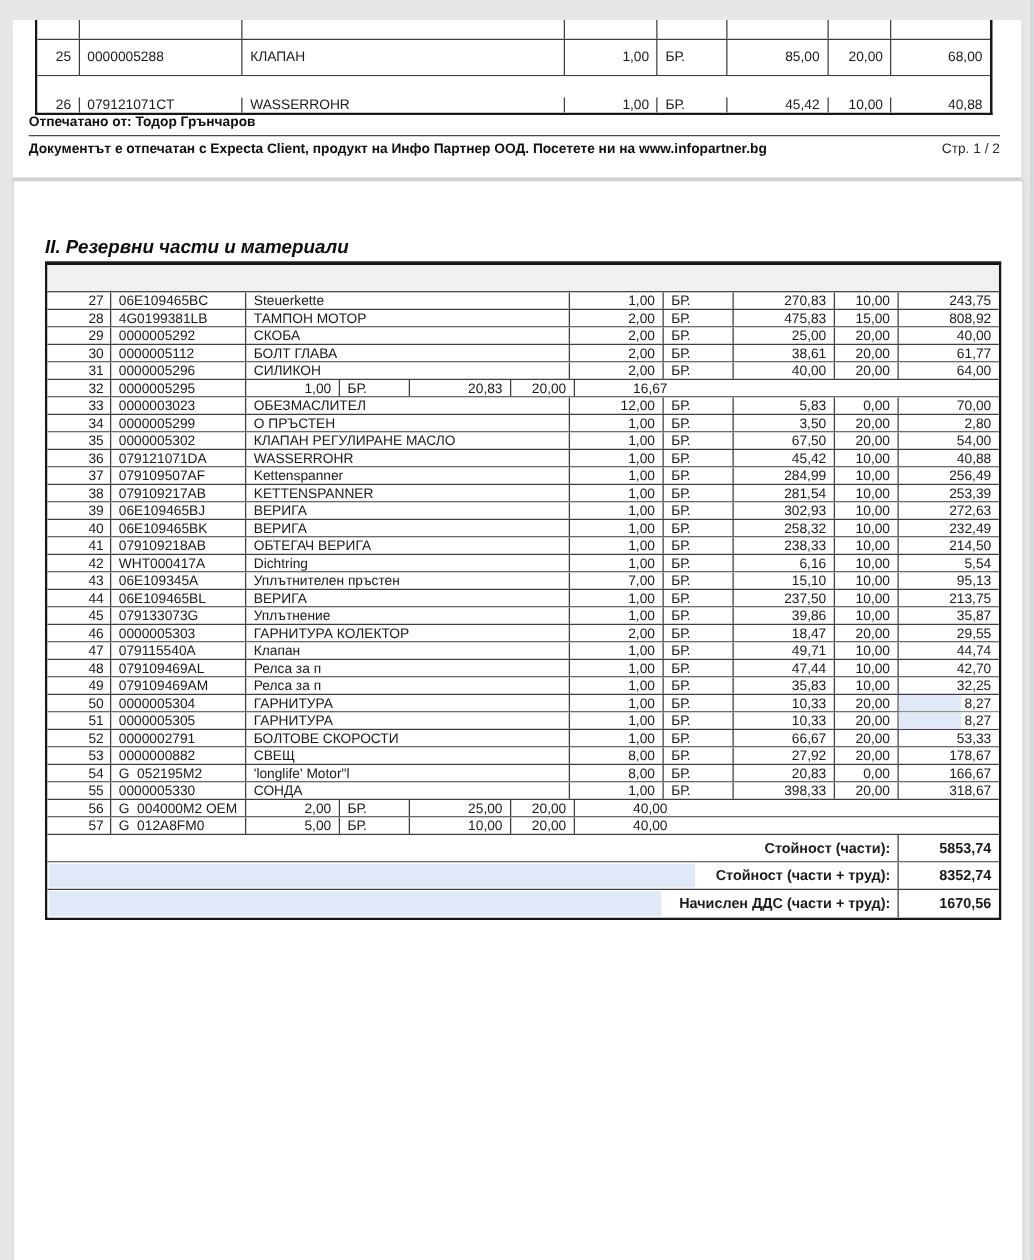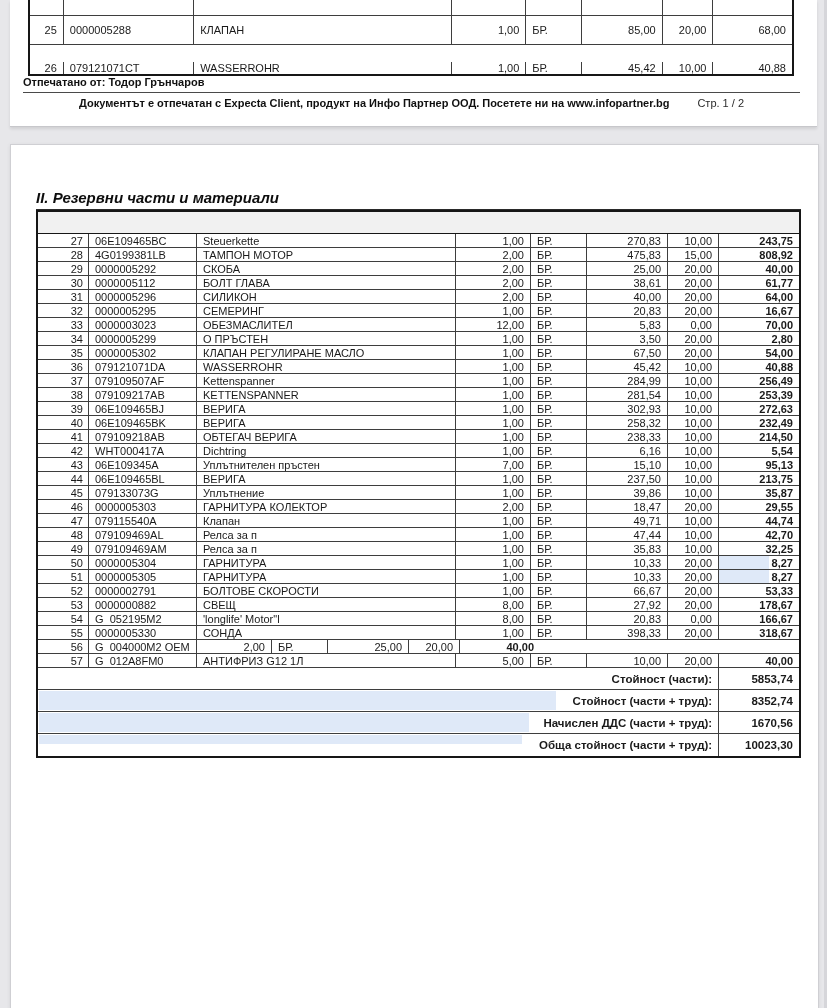--- a/index.html
+++ b/index.html
@@ -7,21 +7,21 @@
     width:827px;height:1008px;overflow:hidden;
     background:#e7e7ea;
     font-family:"Liberation Sans","DejaVu Sans",sans-serif;
     color:#1a1a1a;
     position:relative;
   }
   .canvas{position:absolute;left:0;top:0;width:827px;height:1008px;}
   .right-gutter-line{position:absolute;right:0;top:0;width:3px;height:1008px;background:#d6d6da;}
   
   .page{position:absolute;left:10px;width:807px;background:#ffffff;}
-  .page1{top:0;height:126px;border-bottom:1px solid #c7c7cb;box-shadow:0 2px 3px rgba(0,0,0,0.10);}
+  .page1{top:16px;height:126px;border-bottom:1px solid #c7c7cb;box-shadow:0 2px 3px rgba(0,0,0,0.10);}
   .page2{top:144px;height:864px;border:1px solid #cfcfd3;border-bottom:none;box-shadow:0 1px 4px rgba(0,0,0,0.08);}
   
   .trow{display:flex;box-sizing:border-box;border-bottom:1px solid #3e3e3e;background:#fff;}
   .cell{box-sizing:border-box;border-right:1px solid #3e3e3e;overflow:hidden;white-space:nowrap;
         font-size:11px;display:flex;align-items:center;position:relative;}
   .cell:last-child{border-right:none;}
   .al{justify-content:flex-start;padding-left:6px;}
   .ar{justify-content:flex-end;padding-right:6px;}
   .pre{white-space:pre;}
   
@@ -30,36 +30,36 @@
   .p1-partial{height:16px;border-bottom:1.5px solid #3e3e3e;}
   .p1-partial .cell{height:100%;}
   .p1-row{height:29px;}
   .p1-row:last-child{border-bottom:none;align-items:flex-end;}
   
   .p1-c0{width:34px;}.p1-c1{width:131px;}.p1-c2{width:259px;}.p1-c3{width:75px;}
   .p1-c4{width:56px;}.p1-c5{width:81px;}.p1-c6{width:51px;}.p1-c7{width:79px;}
   
   .footer-printed{position:absolute;left:13px;top:76px;font-size:11px;font-weight:bold;color:#101010;}
   .footer-rule{position:absolute;left:13px;top:92px;width:777px;height:0;border-top:1px solid #4a4a4a;}
-  .footer-line2{position:absolute;left:13px;top:97px;width:777px;display:flex;justify-content:center;
+  .footer-line2{position:absolute;left:13px;top:97px;width:777px;display:flex;justify-content:space-between;
                 font-size:11px;font-weight:bold;color:#101010;gap:28px;}
   .footer-page{font-weight:normal;color:#2b2b2b;}
   
   .p2-heading{position:absolute;left:25px;top:44px;width:765px;
               font-size:15px;font-weight:bold;font-style:italic;color:#0d0d0d;
               border-bottom:2px solid #2a2a2a;padding-bottom:3px;}
   
   .p2-table{position:absolute;left:25px;top:65px;width:765px;box-sizing:border-box;
             border:2px solid #161616;}
   .p2-header{height:22px;background:#f1f1f1;border-bottom:1.5px solid #161616;}
   .p2-header .cell{font-weight:bold;font-size:12px;justify-content:center;padding:0;margin-top:44px;}
   .p2-row{height:14px;}
   
   .c0{width:51px;}.c1{width:108px;}.c2{width:259px;}.c3{width:75px;}
-  .c4{width:56px;}.c5{width:81px;}.c6{width:51px;}.c7{width:80px;font-weight:bold;}
+  .c4{width:56px;}.c5{width:81px;}.c6{width:51px;}.c7{width:80px;}
   .p2-row .c0{justify-content:flex-end;padding-right:5px;}
   
   .cell-hl{background:linear-gradient(to right,var(--hl) 0 62%,#ffffff 62%);}
   
   .tot-row{height:22px;}
   .tot-row:last-child{border-bottom:none;}
   .tot-label{width:683px;justify-content:flex-end;padding-right:6px;font-weight:bold;font-size:11.5px;}
   .tot-value{width:80px;justify-content:flex-end;padding-right:6px;font-weight:bold;font-size:11.5px;}
   .tot-bar{position:absolute;left:1px;top:1px;bottom:1px;background:var(--hl);z-index:0;}
   .tot-bar.thin{bottom:auto;height:9px;}
@@ -173,21 +173,20 @@
             <div class="cell c2 al">СИЛИКОН</div>
             <div class="cell c3 ar">2,00</div>
             <div class="cell c4 al">БР.</div>
             <div class="cell c5 ar">40,00</div>
             <div class="cell c6 ar">20,00</div>
             <div class="cell c7 ar">64,00</div>
           </div>
           <div class="trow p2-row">
             <div class="cell c0 ar">32</div>
             <div class="cell c1 al pre">0000005295</div>
-            <div class="cell c2 al">СЕМЕРИНГ</div>
             <div class="cell c3 ar">1,00</div>
             <div class="cell c4 al">БР.</div>
             <div class="cell c5 ar">20,83</div>
             <div class="cell c6 ar">20,00</div>
             <div class="cell c7 ar">16,67</div>
           </div>
           <div class="trow p2-row">
             <div class="cell c0 ar">33</div>
             <div class="cell c1 al pre">0000003023</div>
             <div class="cell c2 al">ОБЕЗМАСЛИТЕЛ</div>
@@ -422,21 +421,20 @@
             <div class="cell c1 al pre">G  004000M2 OEM</div>
             <div class="cell c3 ar">2,00</div>
             <div class="cell c4 al">БР.</div>
             <div class="cell c5 ar">25,00</div>
             <div class="cell c6 ar">20,00</div>
             <div class="cell c7 ar">40,00</div>
           </div>
           <div class="trow p2-row">
             <div class="cell c0 ar">57</div>
             <div class="cell c1 al pre">G  012A8FM0</div>
-            <div class="cell c2 al">АНТИФРИЗ G12 1Л</div>
             <div class="cell c3 ar">5,00</div>
             <div class="cell c4 al">БР.</div>
             <div class="cell c5 ar">10,00</div>
             <div class="cell c6 ar">20,00</div>
             <div class="cell c7 ar">40,00</div>
           </div>
         </div>
       <div id="p2-totals">
           <div class="trow tot-row">
             <div class="cell tot-label">
@@ -450,26 +448,19 @@
               <span>Стойност (части + труд):</span>
             </div>
             <div class="cell tot-value ar">8352,74</div>
           </div>
           <div class="trow tot-row">
             <div class="cell tot-label">
               <div class="tot-bar" style="width: 72%;"></div>
               <span>Начислен ДДС (части + труд):</span>
             </div>
             <div class="cell tot-value ar">1670,56</div>
-          </div>
-          <div class="trow tot-row">
-            <div class="cell tot-label">
-              <div class="tot-bar thin" style="width: 71%;"></div>
-              <span>Обща стойност (части + труд):</span>
-            </div>
-            <div class="cell tot-value ar">10023,30</div>
           </div>
         </div>
     </div>
   </section>
 
   <div class="right-gutter-line"></div>
 </div>
 
 </body></html>

